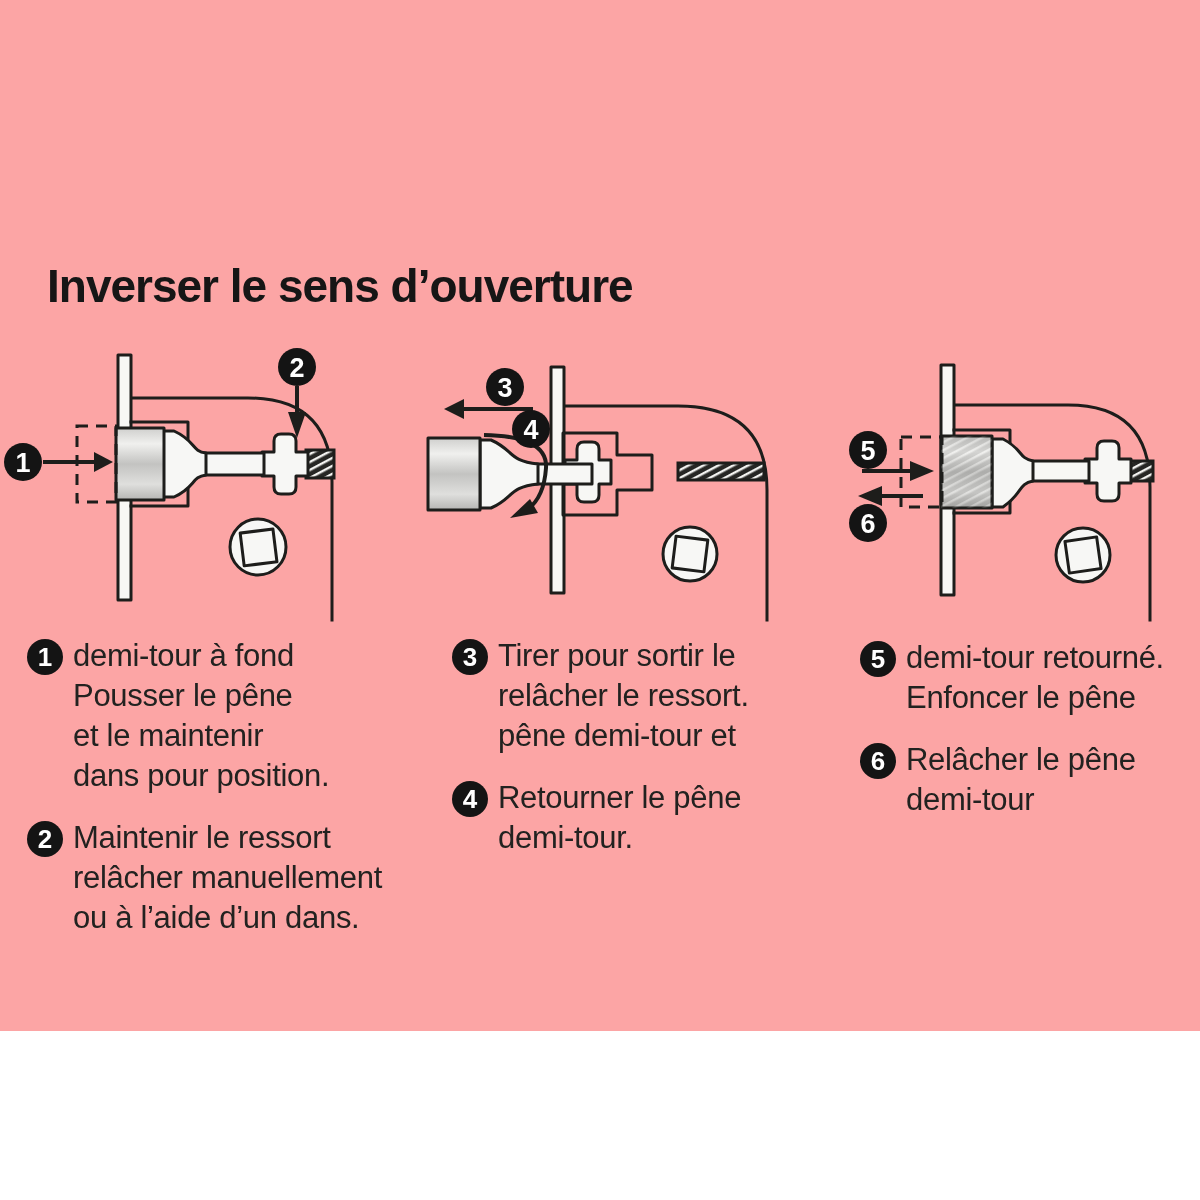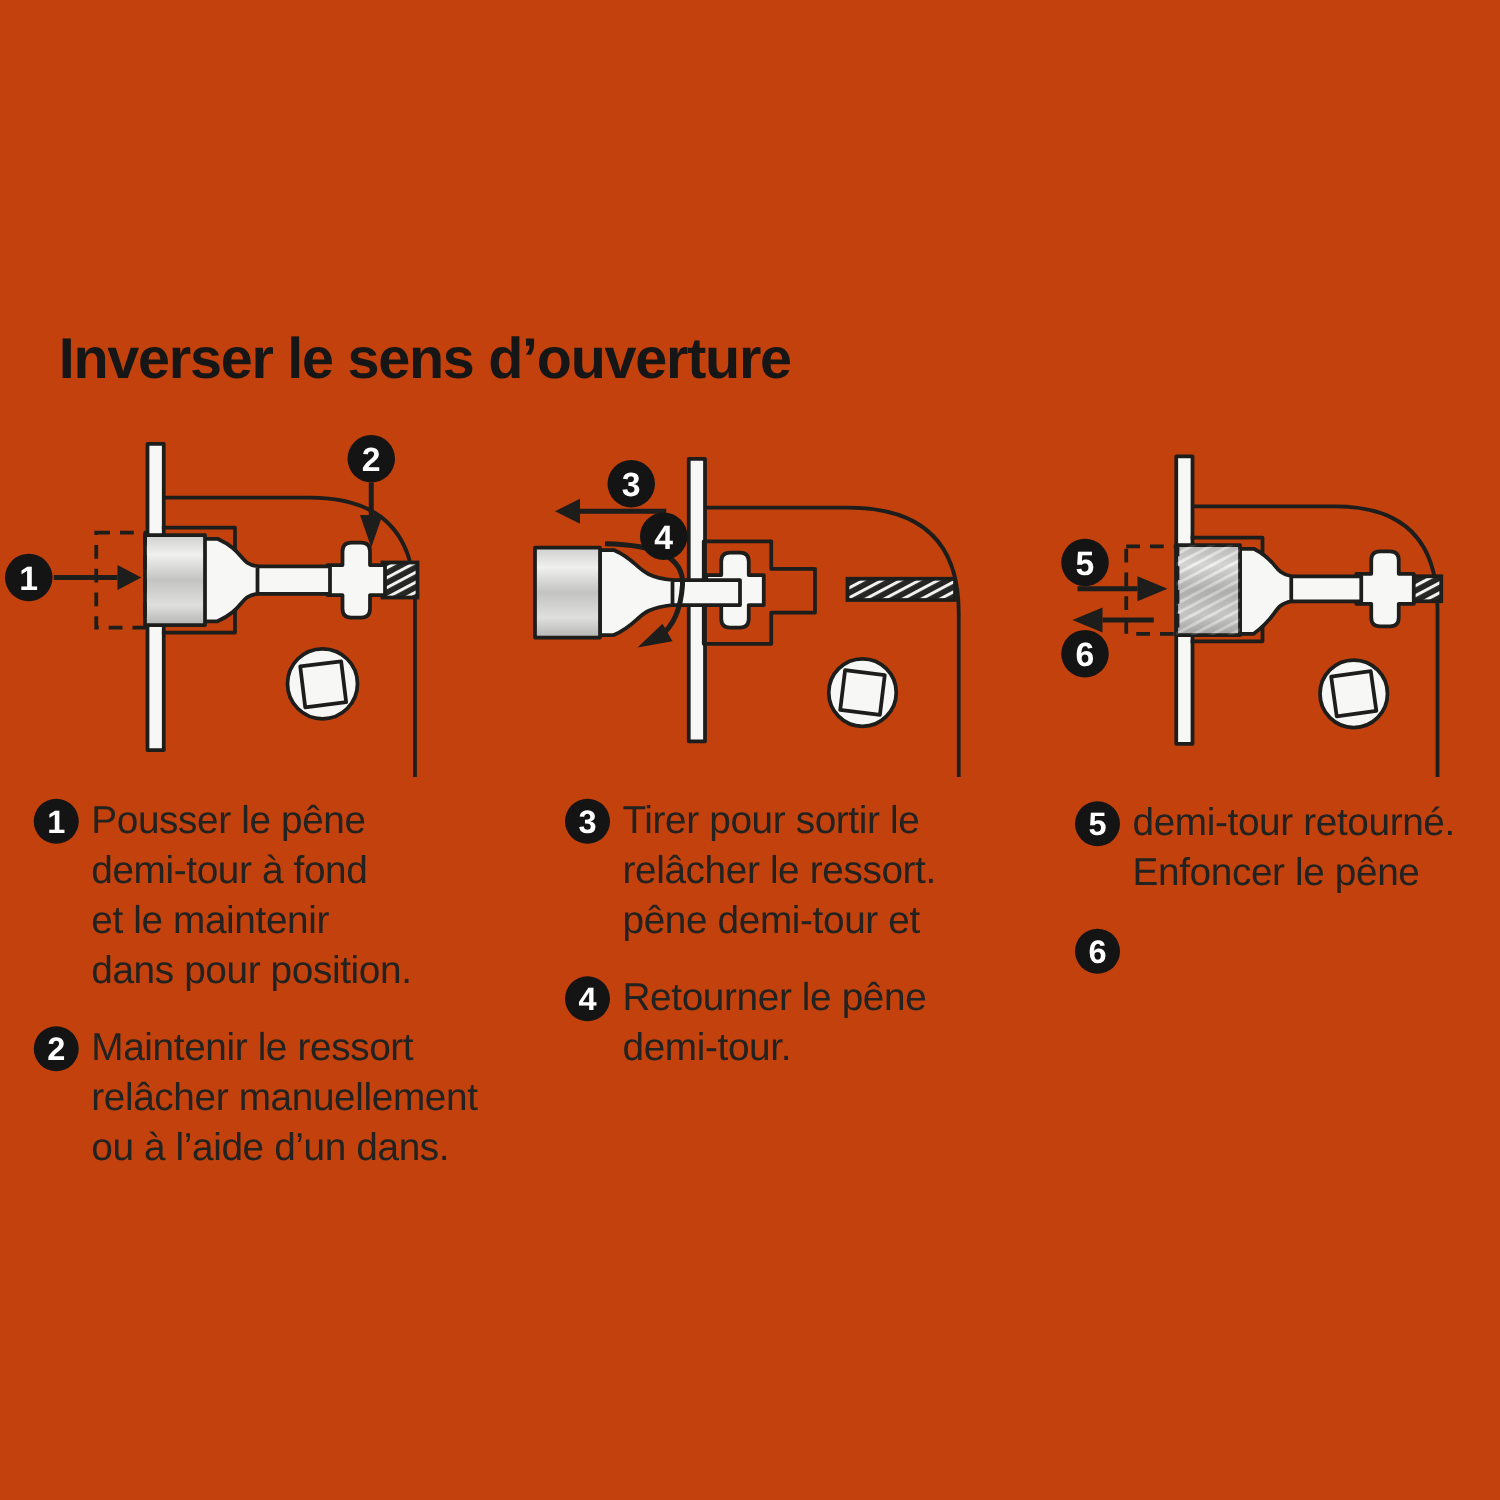--- a/index.html
+++ b/index.html
@@ -1,17 +1,17 @@
 <!DOCTYPE html>
 <html><head>
 <meta charset="utf-8">
 <style>
   html,body{margin:0;padding:0;background:#ffffff;}
   .canvas{
-    position:relative;width:1200px;height:1200px;background:#c2410c;overflow:hidden;
+    position:relative;width:1200px;height:1031px;background:#fca5a5;overflow:hidden;
     font-family:"Liberation Sans", sans-serif;color:#1e1e1e;
   }
   .page-title{
     position:absolute;left:47px;top:260px;
     font-size:46px;line-height:52px;font-weight:700;letter-spacing:-1px;color:#161616;
   }
   .diag{position:absolute;}
   
   .oln{fill:none;stroke:#1d1d1b;stroke-width:3;stroke-linejoin:round;stroke-linecap:square;}
   .part{fill:#f7f7f5;stroke:#1d1d1b;stroke-width:3;stroke-linejoin:round;}
@@ -137,22 +137,22 @@
     </g>
     <g>
       <circle class="part" cx="263" cy="215" r="27"></circle>
       <rect class="oln" x="247" y="199" width="32" height="32" transform="rotate(-8 263 215)"></rect>
     </g>
   </svg>
 
   <div class="step" style="left:27px;top:636px">
     <span class="num">1</span>
     <div class="lines">
+      <div>demi-tour à fond</div>
       <div>Pousser le pêne</div>
-      <div>demi-tour à fond</div>
       <div>et le maintenir</div>
       <div>dans pour position.</div>
     </div>
   </div>
 
   <div class="step" style="left:27px;top:818px">
     <span class="num">2</span>
     <div class="lines">
       <div>Maintenir le ressort</div>
       <div>relâcher manuellement</div>
@@ -180,15 +180,19 @@
   <div class="step" style="left:860px;top:638px">
     <span class="num">5</span>
     <div class="lines">
       <div>demi-tour retourné.</div>
       <div>Enfoncer le pêne</div>
     </div>
   </div>
 
   <div class="step" style="left:860px;top:740px">
     <span class="num">6</span>
+    <div class="lines">
+      <div>Relâcher le pêne</div>
+      <div>demi-tour</div>
+    </div>
   </div>
 
 </div>
 
 </body></html>

